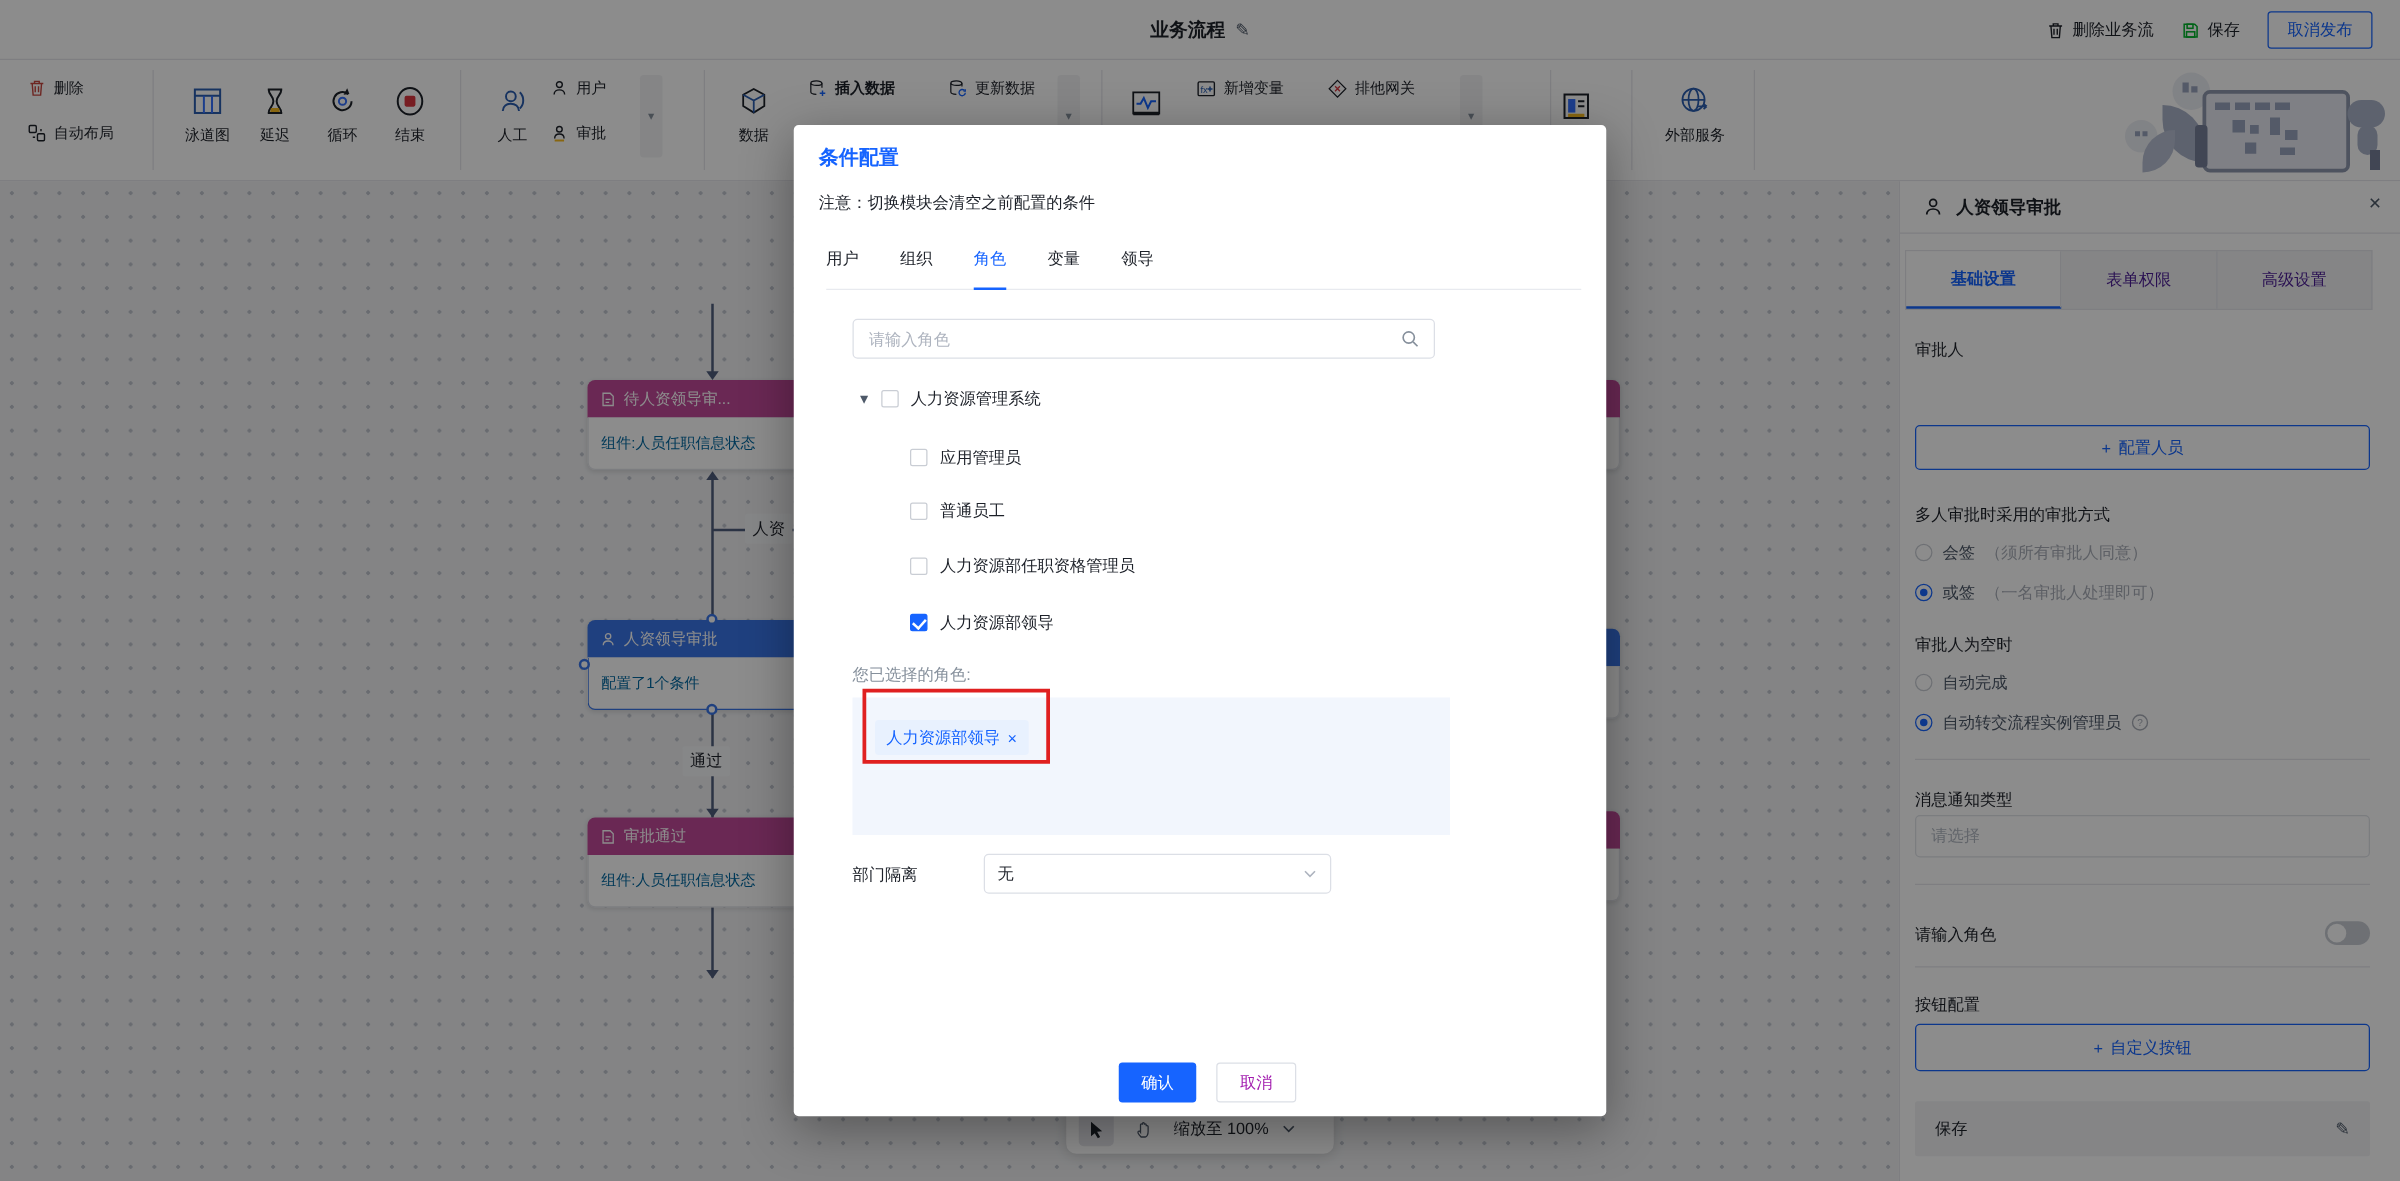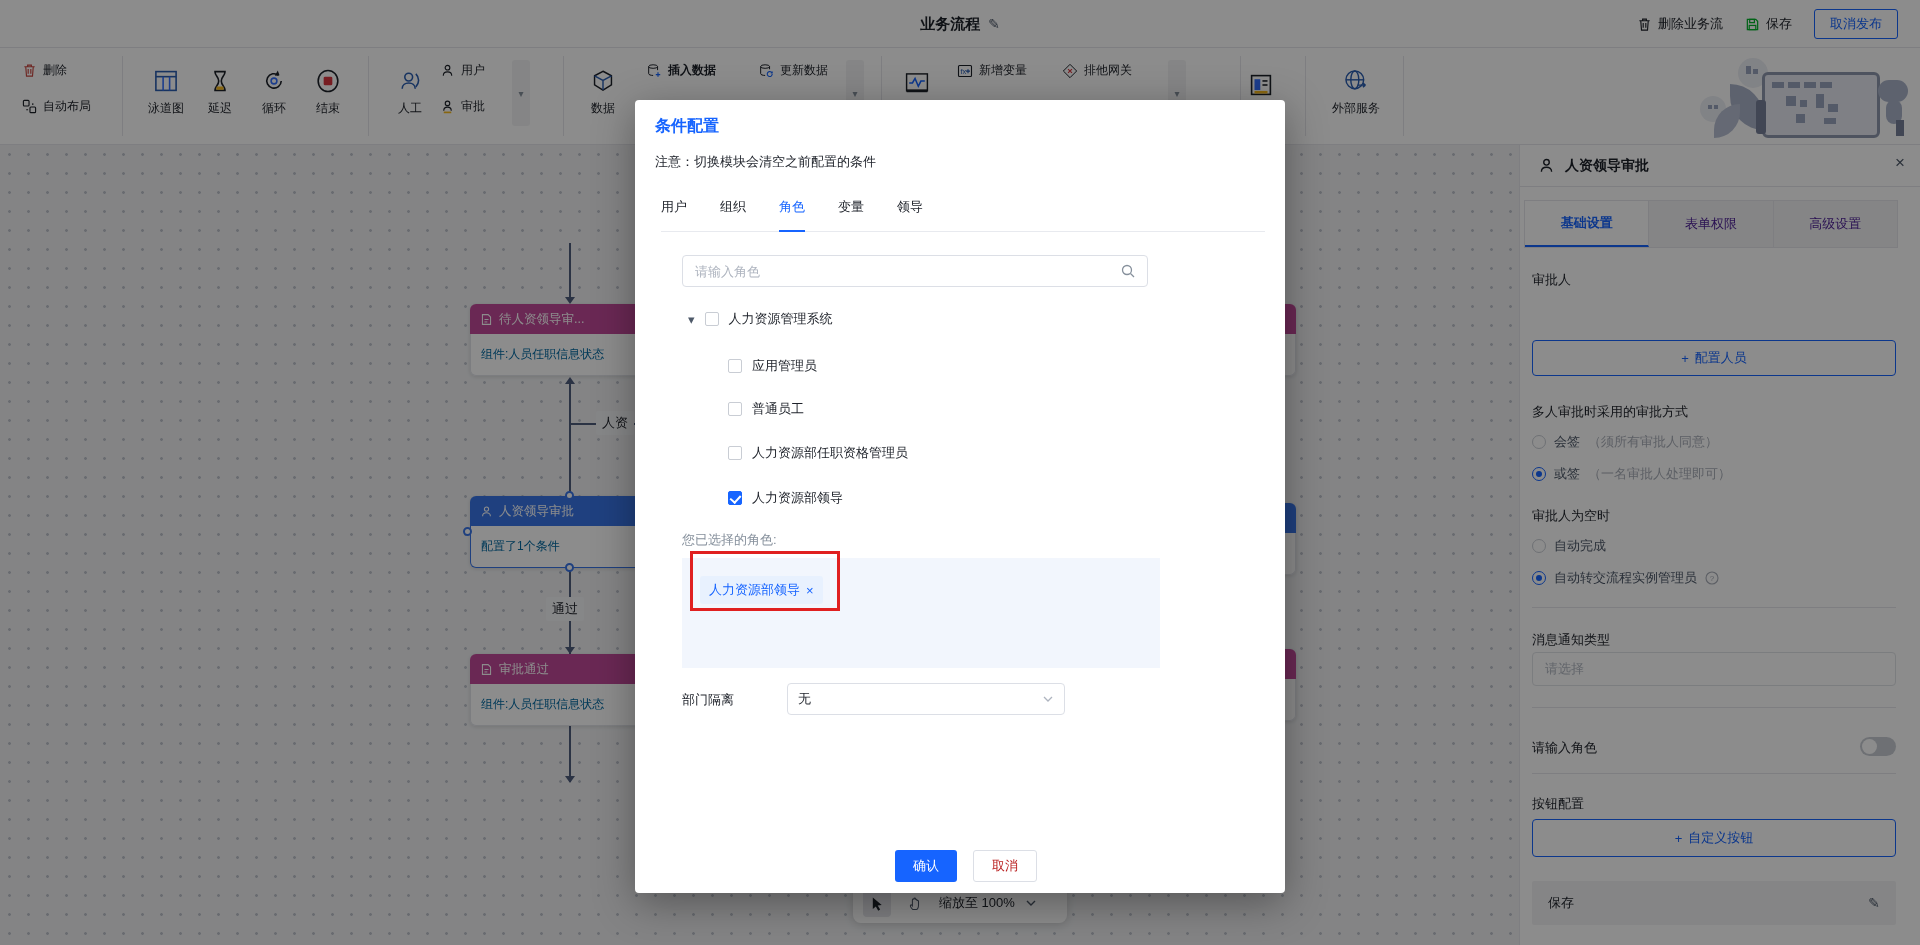--- a/index.html
+++ b/index.html
@@ -101,21 +101,21 @@
   .cb.checked::after { content:""; position:absolute; left:3px; top:1px; width:5px; height:8px;
     border:solid #fff; border-width:0 2px 2px 0; transform:rotate(42deg); }
   .tree-row { display:flex; align-items:center; gap:10px; font-size:13px; }
   .sel-panel { left:47px; top:458px; width:478px; height:110px; background:#f2f6fd; }
   .tag { position:absolute; left:18px; top:18px; background:#e8f1fe; border-radius:3px; padding:5px 9px;
     color:#1664ff; font-size:13px; display:flex; align-items:center; gap:6px; }
   .annotate { left:55px; top:451px; width:150px; height:60px; border:3px solid #e02020; z-index:110; }
   .m-select { left:152px; top:583px; width:278px; height:32px; border:1px solid #dcdfe6; border-radius:4px;
     display:flex; align-items:center; justify-content:space-between; padding:0 10px; font-size:13px; }
   .btn-primary { background:#1664ff; color:#fff; border-radius:3px; display:flex; align-items:center; justify-content:center; font-size:13px; cursor:pointer; }
-  .btn-plain { background:#fff; color:#b91c1c; border:1px solid #dcdfe6; border-radius:3px; display:flex; align-items:center; justify-content:center; font-size:13px; cursor:pointer; }
+  .btn-plain { background:#fff; color:#a21caf; border:1px solid #dcdfe6; border-radius:3px; display:flex; align-items:center; justify-content:center; font-size:13px; cursor:pointer; }
   .glabel { color:#86909c; font-size:13px; }
 </style>
 </head>
 <body>
 
 <div class="abs header">
   <div class="abs header-title">
     <span>业务流程</span>
     <span class="pencil">✎</span>
   </div>

